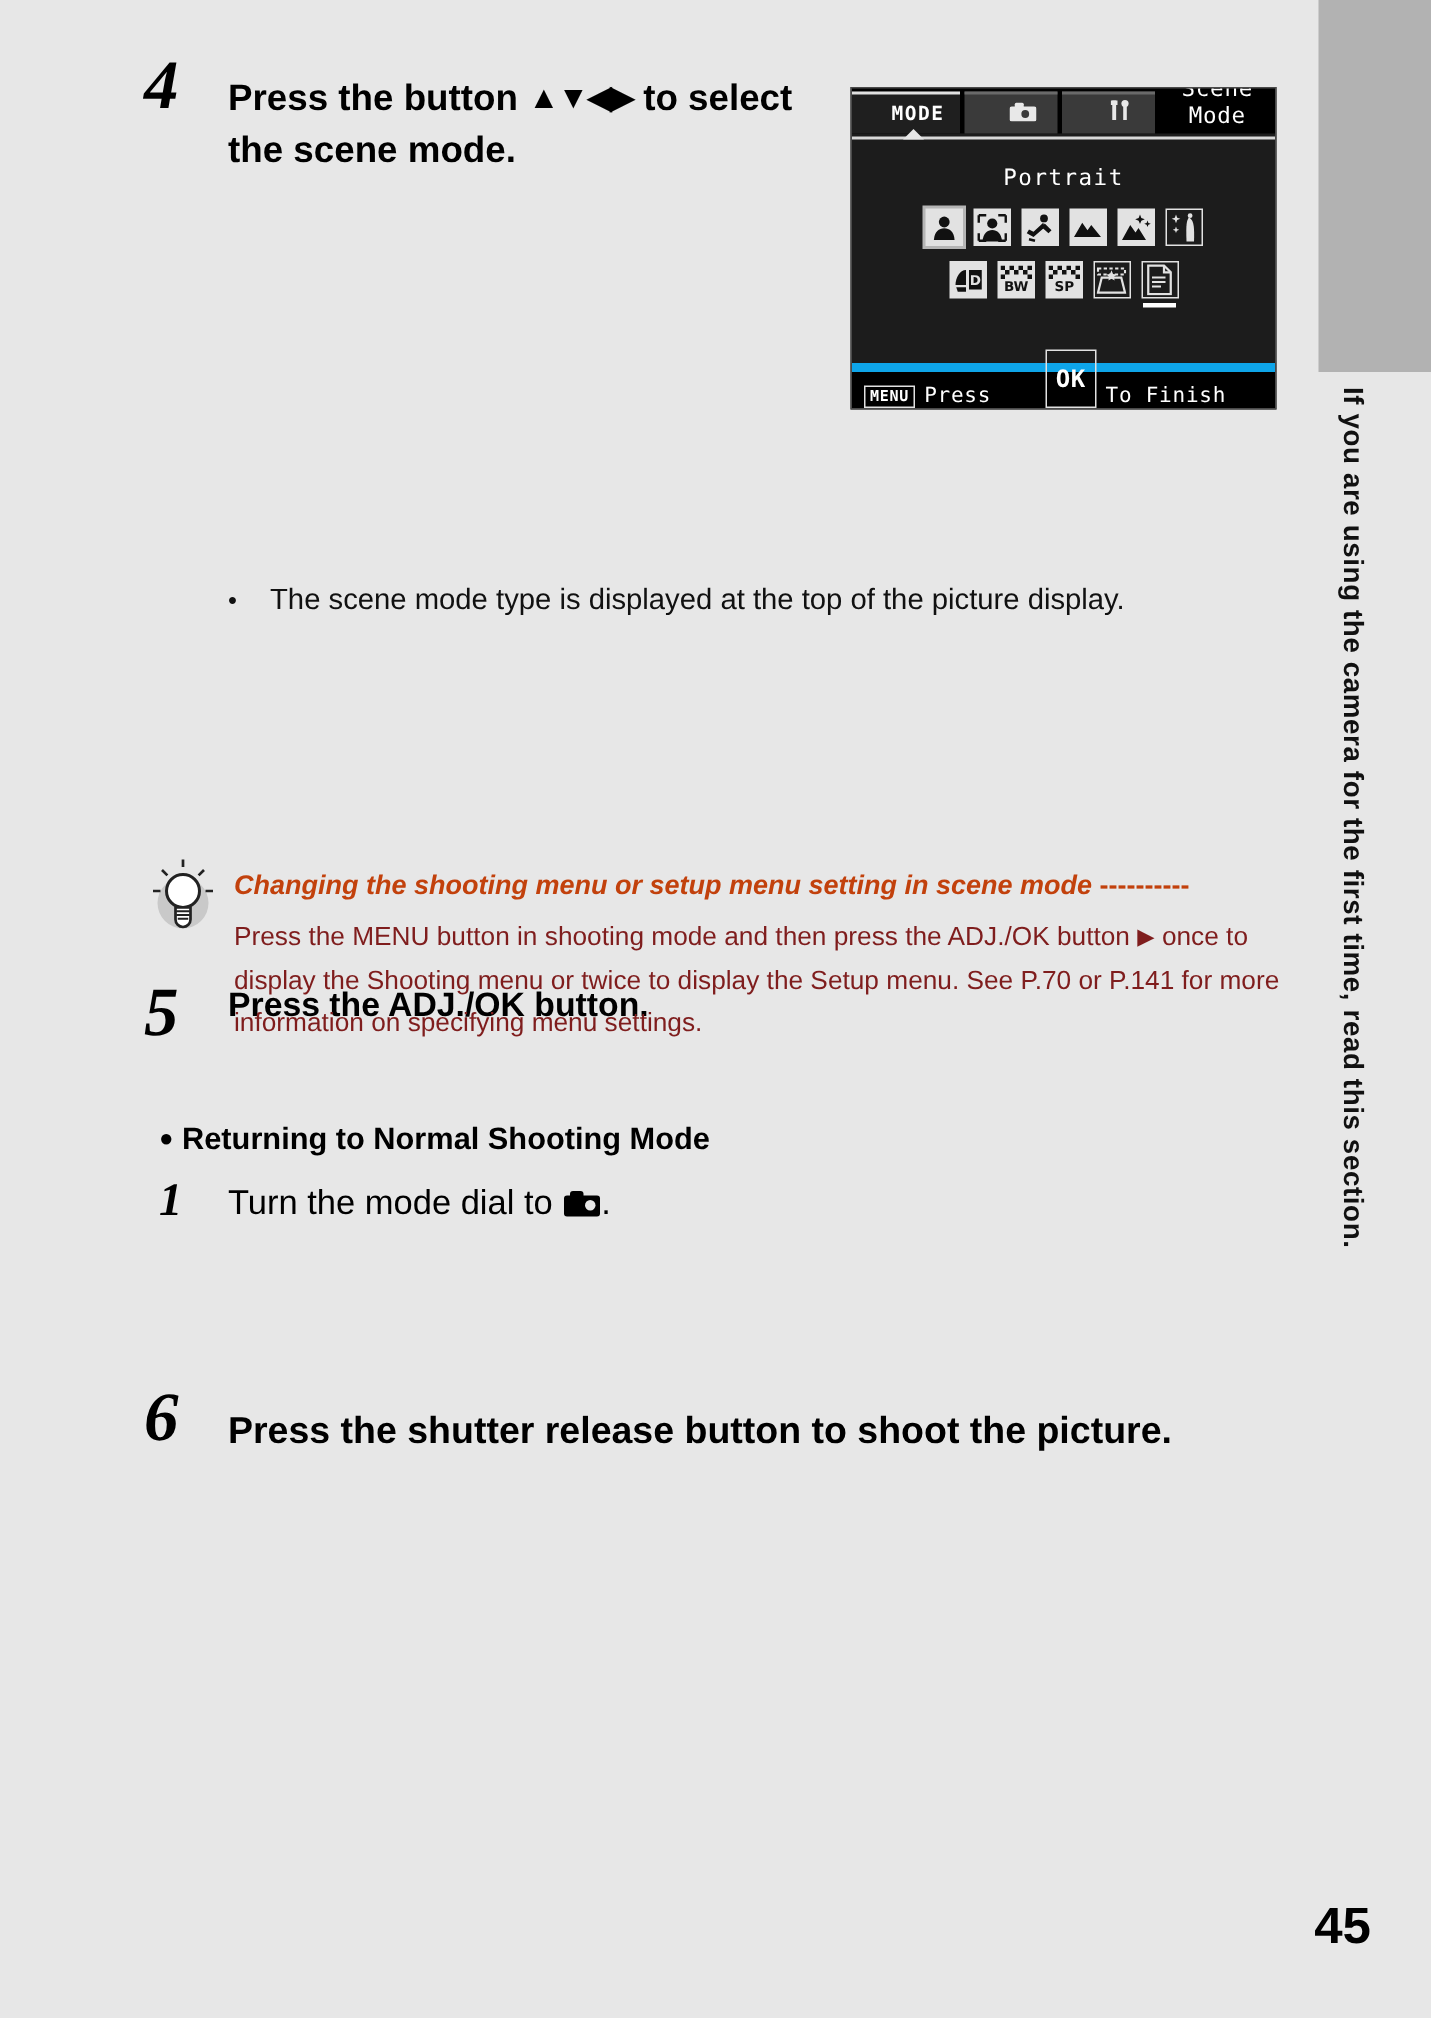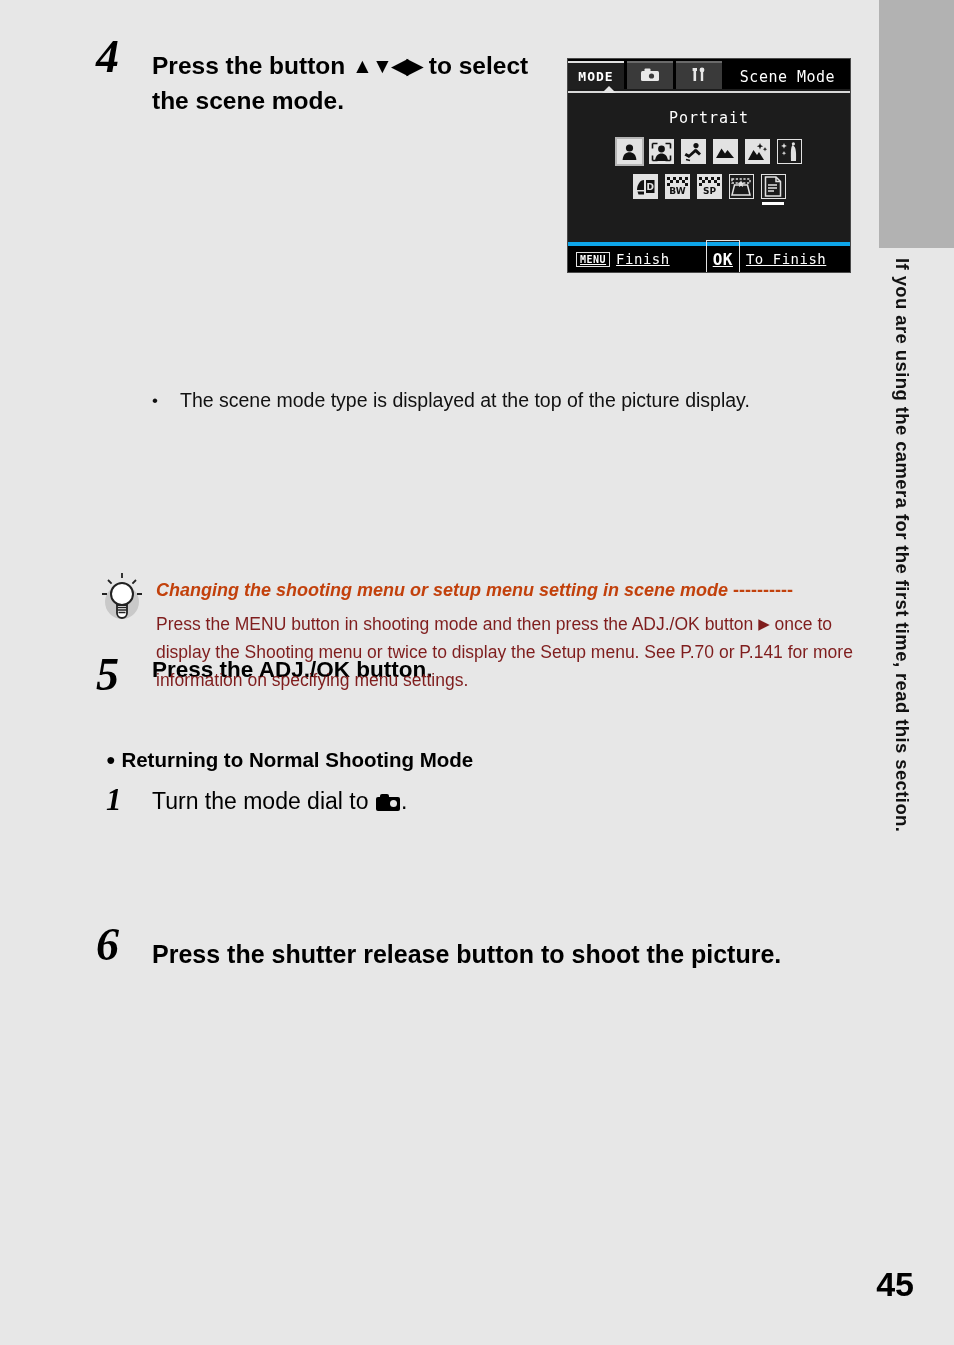--- a/index.html
+++ b/index.html
@@ -254,20 +254,21 @@
     height: 26px;
     margin-right: 3px;
     display: flex;
     align-items: center;
     justify-content: center;
     color: #fff;
     font-size: 13px;
     font-weight: bold;
     letter-spacing: 1px;
     position: relative;
+    padding-left: 16px;
   }
   .lcd-tab.active {
     background: #1f1f1f;
     border-top: 2px solid #e0e0e0;
     width: 56px;
   }
   .lcd-tab.mid {
     background: #3a3a3a;
     width: 46px;
     border-top: 2px solid #6a6a6a;
@@ -334,27 +335,26 @@
     height: 3px;
     background: #fff;
   }
   #lcd-footer {
     position: absolute;
     left: 0;
     bottom: 0;
     width: 100%;
     height: 30px;
     background: #000;
-    border-top: 4px solid #0ea5e9;
+    border-top: 6px solid #0ea5e9;
     display: flex;
-    align-items: center;
+    align-items: flex-end;
     color: #fff;
     font-size: 14px;
     box-sizing: border-box;
-    text-decoration: underline;
   }
   .keycap {
     border: 1.5px solid #e2e2e2;
     padding: 0px 3px;
     font-size: 10px;
     font-weight: bold;
     letter-spacing: 0.5px;
     margin: 0 6px 0 8px;
     line-height: 13px;
   }
@@ -505,21 +505,21 @@
         <path d="M1.5 1 L12 1 L16.5 5.5 L16.5 20 L1.5 20 Z" fill="none" stroke="#e2e2e2" stroke-width="1.5"></path>
         <path d="M12 1 L12 5.5 L16.5 5.5" fill="none" stroke="#e2e2e2" stroke-width="1.5"></path>
         <path d="M4 9 h9 M4 12 h9 M4 15 h6" stroke="#e2e2e2" stroke-width="1.4"></path>
       </svg>
       <div class="sel-underline"></div>
     </div>
   </div>
 
   <div id="lcd-footer">
     <span class="keycap">MENU</span>
-    <span class="footer-txt">Finish</span>
+    <span class="footer-txt">Press</span>
     <span class="keycap ok">OK</span>
     <span class="footer-txt">To Finish</span>
   </div>
 </div>
 
 <div id="step5" class="step">
   <div class="step-num">5</div>
   <div class="step-body">Press the ADJ./OK button.</div>
 </div>
 <div class="sub-bullet">

